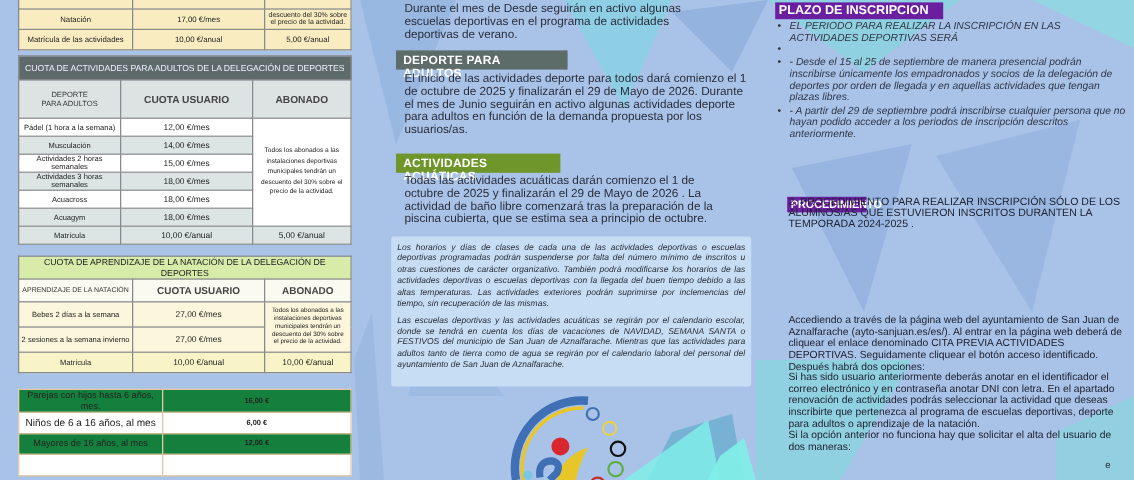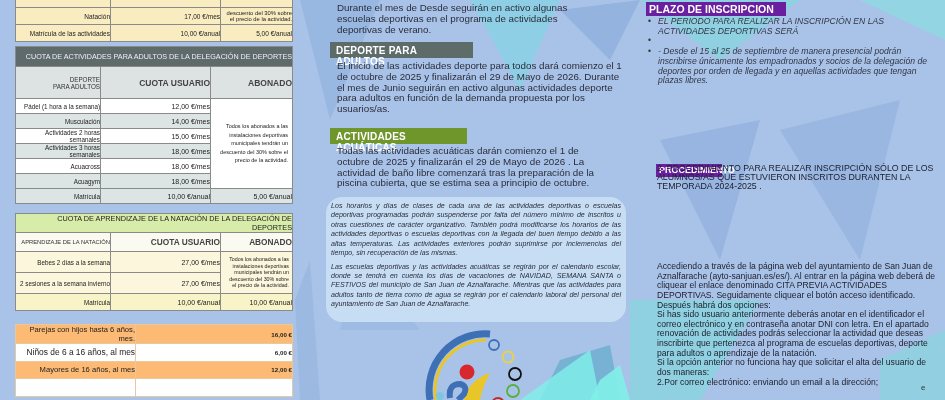--- a/index.html
+++ b/index.html
@@ -9,21 +9,21 @@
     background: #a9c3e8;
     font-family: "Liberation Sans", sans-serif;
     color: #222;
   }
   .bg-shape { position: absolute; pointer-events: none; }
   .col { position: absolute; top: 0; height: 400px; }
   .col-left { left: 0; width: 305px; }
 
   
   table { border-collapse: collapse; position: absolute; font-family: "Liberation Sans", sans-serif; }
-  td, th { border: 1px solid #8a8a8a; text-align: right; vertical-align: middle; }
+  td, th { border: 1px solid #8a8a8a; text-align: center; vertical-align: middle; }
   .t1 { left: 15px; top: -10px; width: 278px; font-size: 6.5px; }
   .t1 td { height: 17px; background: #f8ecc0; }
   .t1 td.abn { background: #f8ecc0; font-size: 5.8px; }
 
   .t2 { left: 15px; top: 46px; width: 278px; font-size: 6.3px; }
   .t2 th.head { background: #5f6b6b; color: #eef; font-weight: normal; height: 20px; font-size: 7.2px; }
   .t2 th.sub { background: #dde3e3; color: #333; font-weight: normal; height: 32px; }
   .t2 th.sub.big { font-size: 8.5px; font-weight: bold; color: #444; }
   .t2 td { height: 15px; }
   .t2 tr.w td { background: #ffffff; }
@@ -36,36 +36,36 @@
   .t3 th.sub { background: #fafaf0; color: #333; font-weight: normal; height: 19px; }
   .t3 th.sub.big { font-size: 8.3px; font-weight: bold; color: #444; }
   .t3 td { background: #fcf6dc; height: 21px; }
   .t3 td.abn { font-size: 5.3px; line-height: 1.25; padding: 1px 3px; }
   .t3 td.val { font-size: 7px; }
   .t3 tr.last td { background: #f8f4c8; height: 17px; }
 
   .t4 { left: 15px; top: 324px; width: 278px; font-size: 7.3px; }
   .t4 th.head { background: #e49a4c; color: #333; font-weight: normal; height: 20px; font-size: 8px; border-color: #d08a40; }
   .t4 td { height: 17.5px; border-color: #e8c8a0; }
-  .t4 tr.o td { background: #fdba74; }
+  .t4 tr.o td { background: #15803d; }
   .t4 tr.w td { background: #ffffff; }
   .t4 td.name { width: 120px; font-size: 7.6px; }
   .t4 td.val { font-size: 6.2px; font-weight: bold; }
 
   
   .mid-text { position: absolute; left: 337px; font-size: 9.8px; line-height: 1.1; color: #2a2d3a; }
   .sec-header {
     position: absolute; font-weight: bold; color: #fff; padding: 3px 6px;
     font-size: 10px; letter-spacing: 0.2px;
   }
   .hdr-gray { background: #5d6b69; left: 330px; top: 42px; width: 143px; height: 16px; }
   .hdr-green { background: #6e962a; left: 330px; top: 128px; width: 137px; height: 16px; }
   .notebox {
     position: absolute; left: 326px; top: 197px; width: 300px; height: 125px;
-    background: #c7ddf3; border-radius: 16px; padding: 5px 5px;
+    background: #c7ddf3; border-radius: 2px; padding: 5px 5px;
     font-style: italic; font-size: 7.1px; line-height: 1.33; color: #2a2d3a;
   }
   .notebox p { text-align: justify; margin-bottom: 4px; }
 
   
   .hdr-purple { background: #6a1fa1; color: #fff; font-weight: bold; position: absolute; }
   .plazo { left: 646px; top: 2px; width: 140px; height: 14px; font-size: 10.5px; padding: 0 3px; line-height: 14px; }
   .proc { left: 656px; top: 164px; width: 66px; height: 13px; font-size: 9px; padding: 0 3px; line-height: 13px; }
   .r-list { position: absolute; left: 648px; top: 17px; width: 292px; font-style: italic; font-size: 8.6px; line-height: 1.12; color: #303546; list-style: none; }
   .r-list li { position: relative; padding-left: 10px; }
@@ -237,23 +237,23 @@
   <circle cx="95" cy="46" r="6" stroke="#111" stroke-width="1.8" fill="none"></circle>
   <circle cx="93" cy="63" r="6" stroke="#58b040" stroke-width="1.8" fill="none"></circle>
   <circle cx="78" cy="76" r="6" stroke="#c22a2a" stroke-width="1.8" fill="none"></circle>
 </svg>
 
 <div class="hdr-purple plazo">PLAZO DE INSCRIPCION</div>
 <ul class="r-list">
   <li>EL PERIODO PARA REALIZAR LA INSCRIPCIÓN EN LAS ACTIVIDADES DEPORTIVAS SERÁ</li>
   <li style="height:11px;"></li>
   <li class="sp">-            Desde el 15 al 25 de septiembre de manera presencial podrán inscribirse únicamente los empadronados y socios de la delegación de deportes por orden de llegada y en aquellas actividades que tengan plazas libres.</li>
+  <li>-            A partir del 29 de septiembre podrá inscribirse cualquier persona que no hayan podido acceder a los periodos de inscripción descritos anteriormente.</li>
 </ul>
 
 <div class="hdr-purple proc">PROCEDIMIENTO</div>
 <div class="proc-title">2.            PROCEDIMIENTO PARA REALIZAR INSCRIPCIÓN SÓLO DE LOS ALUMNOS/AS QUE ESTUVIERON INSCRITOS DURANTEN LA TEMPORADA 2024-2025 .</div>
 <div class="proc-body">
   <div>Accediendo a través de la página web del ayuntamiento de San Juan de Aznalfarache (ayto-sanjuan.es/es/). Al entrar en la página web deberá de cliquear el enlace denominado CITA PREVIA ACTIVIDADES DEPORTIVAS. Seguidamente cliquear el botón acceso identificado. Después habrá dos opciones:</div>
   <div>Si has sido usuario anteriormente deberás anotar en el identificador el correo electrónico y en contraseña anotar DNI con letra. En el apartado renovación de actividades podrás seleccionar la actividad que deseas inscribirte que pertenezca al programa de escuelas deportivas, deporte para adultos o aprendizaje de la natación.</div>
   <div>Si la opción anterior no funciona hay que solicitar el alta del usuario de dos maneras:</div>
-  <div>2.Por correo electrónico: enviando un email a la dirección;</div>
 </div>
 <div class="page-e">e</div>
 
 </body></html>

